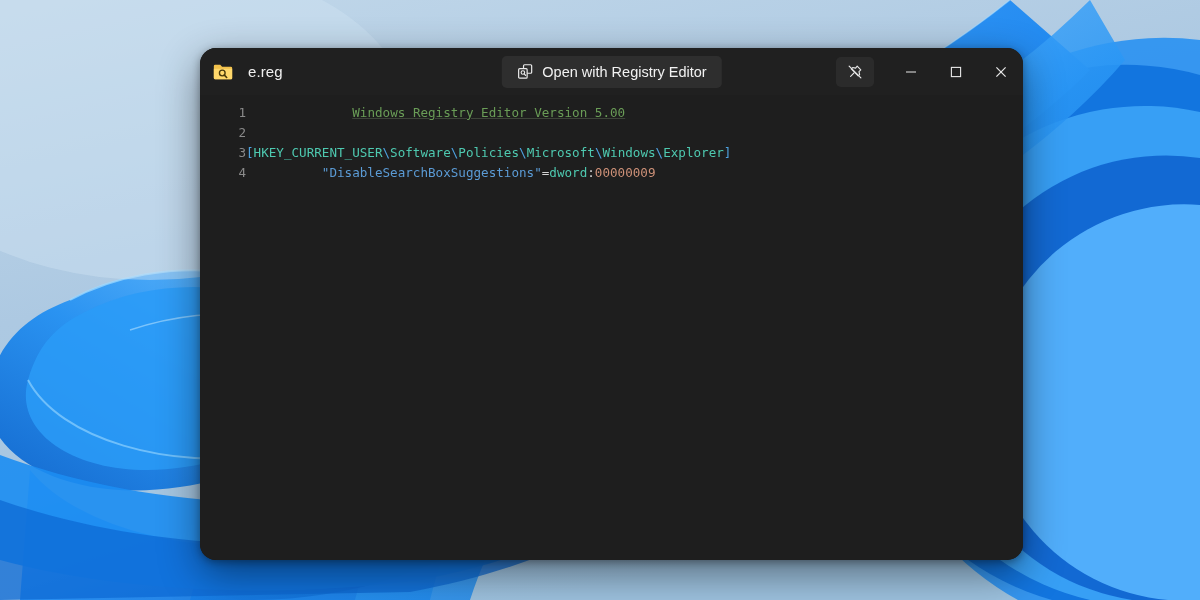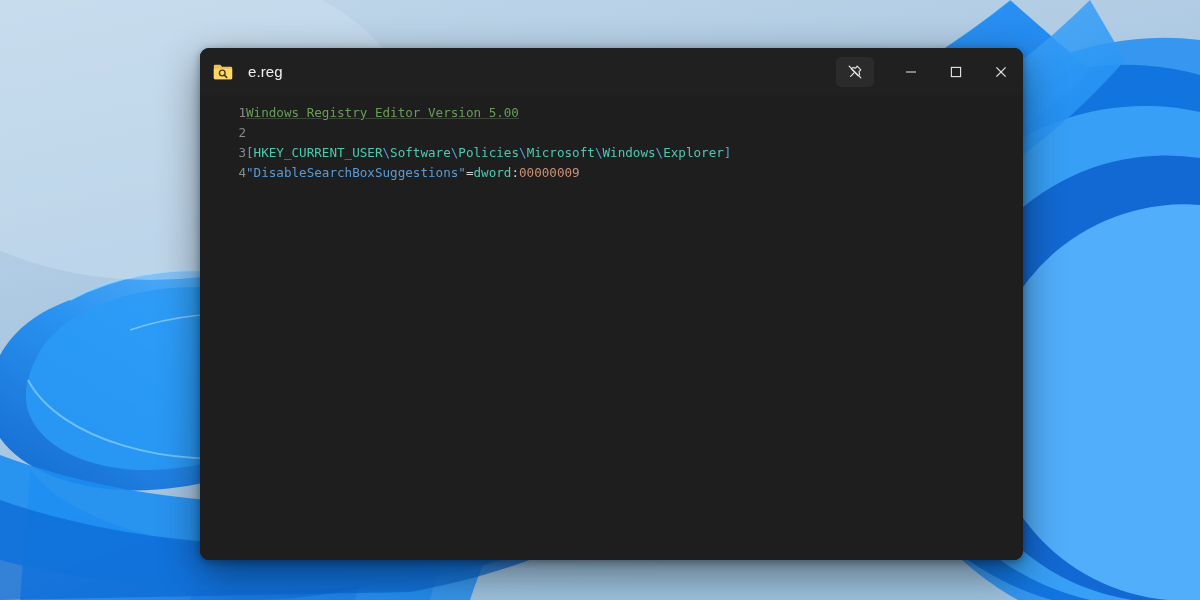--- a/index.html
+++ b/index.html
@@ -28,21 +28,21 @@
     display: block;
   }
 
   
   #preview-window {
     position: absolute;
     left: 200px;
     top: 48px;
     width: 823px;
     height: 512px;
-    border-radius: 9px;
+    border-radius: 16px;
     background: #1f1f1f;
     box-shadow: 0 14px 40px rgba(0,0,0,0.45), 0 2px 8px rgba(0,0,0,0.35);
     overflow: hidden;
     display: flex;
     flex-direction: column;
   }
 
   
   #titlebar {
     position: relative;
@@ -152,20 +152,21 @@
     color: #8a8a8a;
     font-family: "DejaVu Sans Mono", "Liberation Mono", monospace;
     font-size: 12.6px;
     user-select: none;
   }
 
   .code-cell {
     padding-left: 10px;
     white-space: pre;
     color: #d4d4d4;
+    text-align: center;
   }
 
   
   .tok { white-space: pre; }
 
   
   .tok-underline { text-decoration: underline; text-decoration-color: rgba(120,140,110,0.35); text-decoration-thickness: 1px; }
 </style>
 </head>
 <body>
@@ -235,20 +236,29 @@
 
       <svg id="app-icon" viewBox="0 0 24 24" aria-hidden="true">
         <path d="M2 5.5a1.5 1.5 0 0 1 1.5-1.5H9l2 2.2h9.5A1.5 1.5 0 0 1 22 7.7v11A1.5 1.5 0 0 1 20.5 20h-17A1.5 1.5 0 0 1 2 18.5Z" fill="#f2c14b"></path>
         <path d="M2 8.4h20v10.1A1.5 1.5 0 0 1 20.5 20h-17A1.5 1.5 0 0 1 2 18.5Z" fill="#ffd86b"></path>
         <circle cx="11.2" cy="13.1" r="3.1" fill="none" stroke="#4a3a0b" stroke-width="1.5"></circle>
         <line x1="13.5" y1="15.4" x2="16" y2="18" stroke="#4a3a0b" stroke-width="1.8" stroke-linecap="round"></line>
       </svg>
 
       <div id="window-title">e.reg</div>
 
+      <button id="open-with-button">
+        <svg id="open-with-icon" viewBox="0 0 24 24" aria-hidden="true">
+          <rect x="9.5" y="2.5" width="11.5" height="12" rx="1.4" fill="none" stroke="#eaeaea" stroke-width="1.7"></rect>
+          <rect x="2.6" y="8" width="12" height="13.4" rx="1.4" fill="#2e2e2e" stroke="#eaeaea" stroke-width="1.7"></rect>
+          <circle cx="8.6" cy="13.4" r="2.5" fill="none" stroke="#eaeaea" stroke-width="1.6"></circle>
+          <line x1="10.5" y1="15.3" x2="12.4" y2="17.4" stroke="#eaeaea" stroke-width="1.8" stroke-linecap="round"></line>
+        </svg>
+        <span>Open with Registry Editor</span>
+      </button>
 
       <div id="window-controls">
 
         <button id="pin-button" title="Unpin">
           <svg viewBox="0 0 24 24" aria-hidden="true">
             <g fill="none" stroke="#e6e6e6" stroke-width="1.7" stroke-linecap="round" stroke-linejoin="round">
               <path d="M15.3 3.3 20.7 8.7 18 11.4l.9 4.4-2.1 2.1L6.4 7.4l2.1-2.1 4.4.9z"></path>
               <line x1="10.6" y1="13.4" x2="5.4" y2="18.6"></line>
             </g>
             <line x1="3.2" y1="3.2" x2="20.8" y2="20.8" stroke="#e6e6e6" stroke-width="1.8" stroke-linecap="round"></line>

